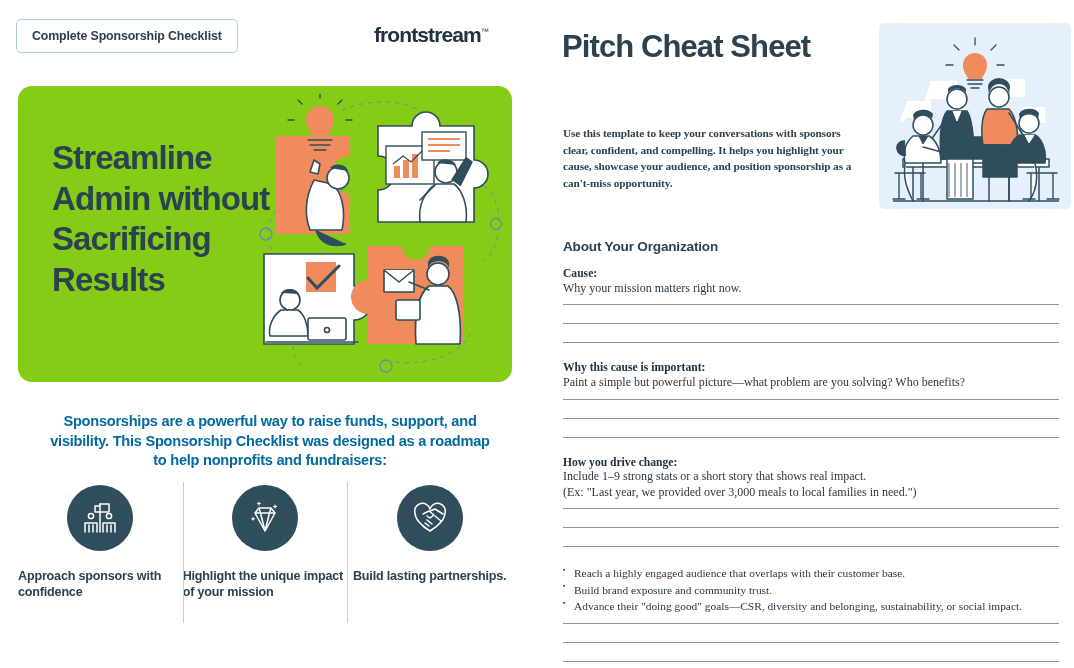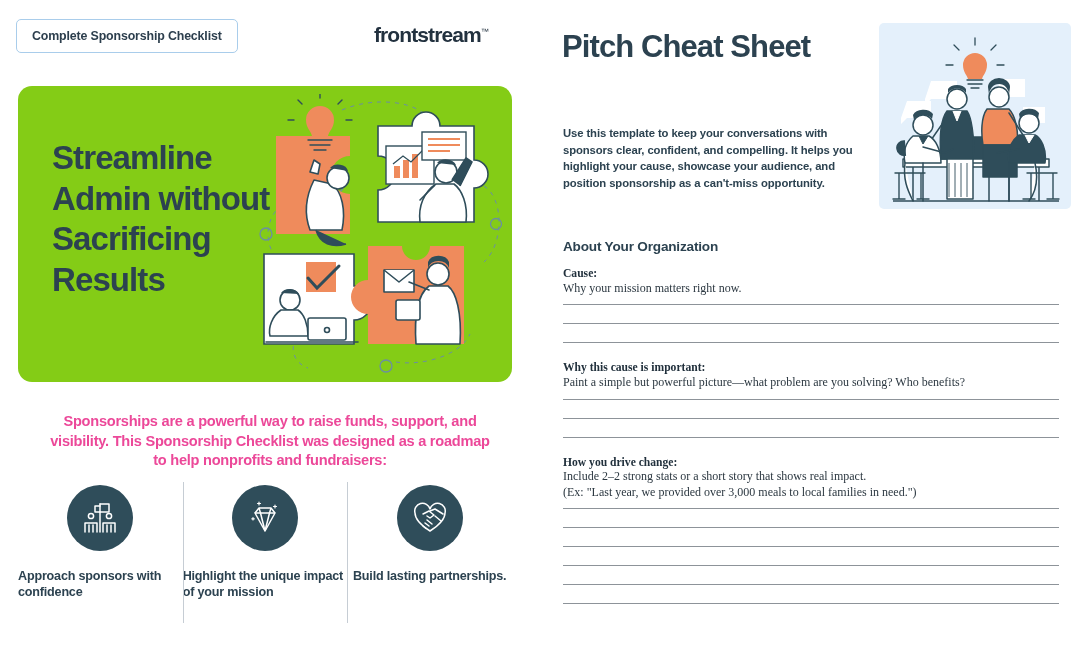--- a/index.html
+++ b/index.html
@@ -39,21 +39,21 @@
   .hero-title {
     position: absolute; left: 34px; top: 52px;
     width: 240px;
     color: #2c4250; font-size: 33px; font-weight: 700;
     line-height: 1.23; letter-spacing: -0.9px;
   }
   .hero-illo { position: absolute; right: 6px; top: 8px; width: 260px; height: 285px; }
 
   .lead {
     position: absolute; left: 45px; top: 412px; width: 450px;
-    text-align: center; color: #ec4899;
+    text-align: center; color: #0369a1;
     font-size: 14.6px; font-weight: 700; line-height: 1.35;
     letter-spacing: -0.25px;
   }
 
   .pillars {
     position: absolute; left: 18px; top: 480px;
     width: 494px; height: 145px;
     display: flex;
   }
   .pillar {
@@ -80,21 +80,21 @@
   .right-col { position: absolute; left: 562px; top: 15px; width: 512px; height: 668px; }
 
   .sheet-title {
     position: absolute; left: 0; top: 14px; width: 320px;
     color: #2c4250; font-size: 31px; font-weight: 700;
     line-height: 1.16; letter-spacing: -0.9px;
   }
   .sheet-intro {
     position: absolute; left: 1px; top: 110px; width: 298px;
     color: #2c4250; font-size: 11.3px; font-weight: 700;
-    line-height: 1.48; letter-spacing: -0.1px;
+    line-height: 1.48; letter-spacing: -0.1px; font-family: Liberation Serif, serif;
   }
   .team-illo {
     position: absolute; left: 317px; top: 8px;
     width: 192px; height: 186px;
     background: #e4f0fb; border-radius: 5px; overflow: hidden;
   }
 
   .section-heading {
     position: absolute; left: 1px; top: 224px;
     color: #2c4250; font-size: 13.6px; font-weight: 700;
@@ -376,30 +376,35 @@
         <div class="field-hint">Paint a simple but powerful picture—what problem are you solving? Who benefits?</div>
         <div class="rules">
           <div class="rule"></div>
           <div class="rule"></div>
           <div class="rule"></div>
         </div>
       </div>
 
       <div class="field">
         <div class="field-label">How you drive change:</div>
-        <div class="field-hint" style="white-space: pre-line;">Include 2–2 strong stats or a short story that shows real impact.
+        <div class="field-hint" style="white-space: pre-line;">Include 1–9 strong stats or a short story that shows real impact.
 (Ex: "Last year, we provided over 3,000 meals to local families in need.")</div>
         <div class="rules">
           <div class="rule"></div>
           <div class="rule"></div>
           <div class="rule"></div>
         </div>
       </div>
 
       <div class="field">
+        <ul class="bullets">
+          <li>Reach a highly engaged audience that overlaps with their customer base.</li>
+          <li>Build brand exposure and community trust.</li>
+          <li>Advance their "doing good" goals—CSR, diversity and belonging, sustainability, or social impact.</li>
+        </ul>
         <div class="rules">
           <div class="rule"></div>
           <div class="rule"></div>
           <div class="rule"></div>
         </div>
       </div>
 
     </div>
   </div>
 

